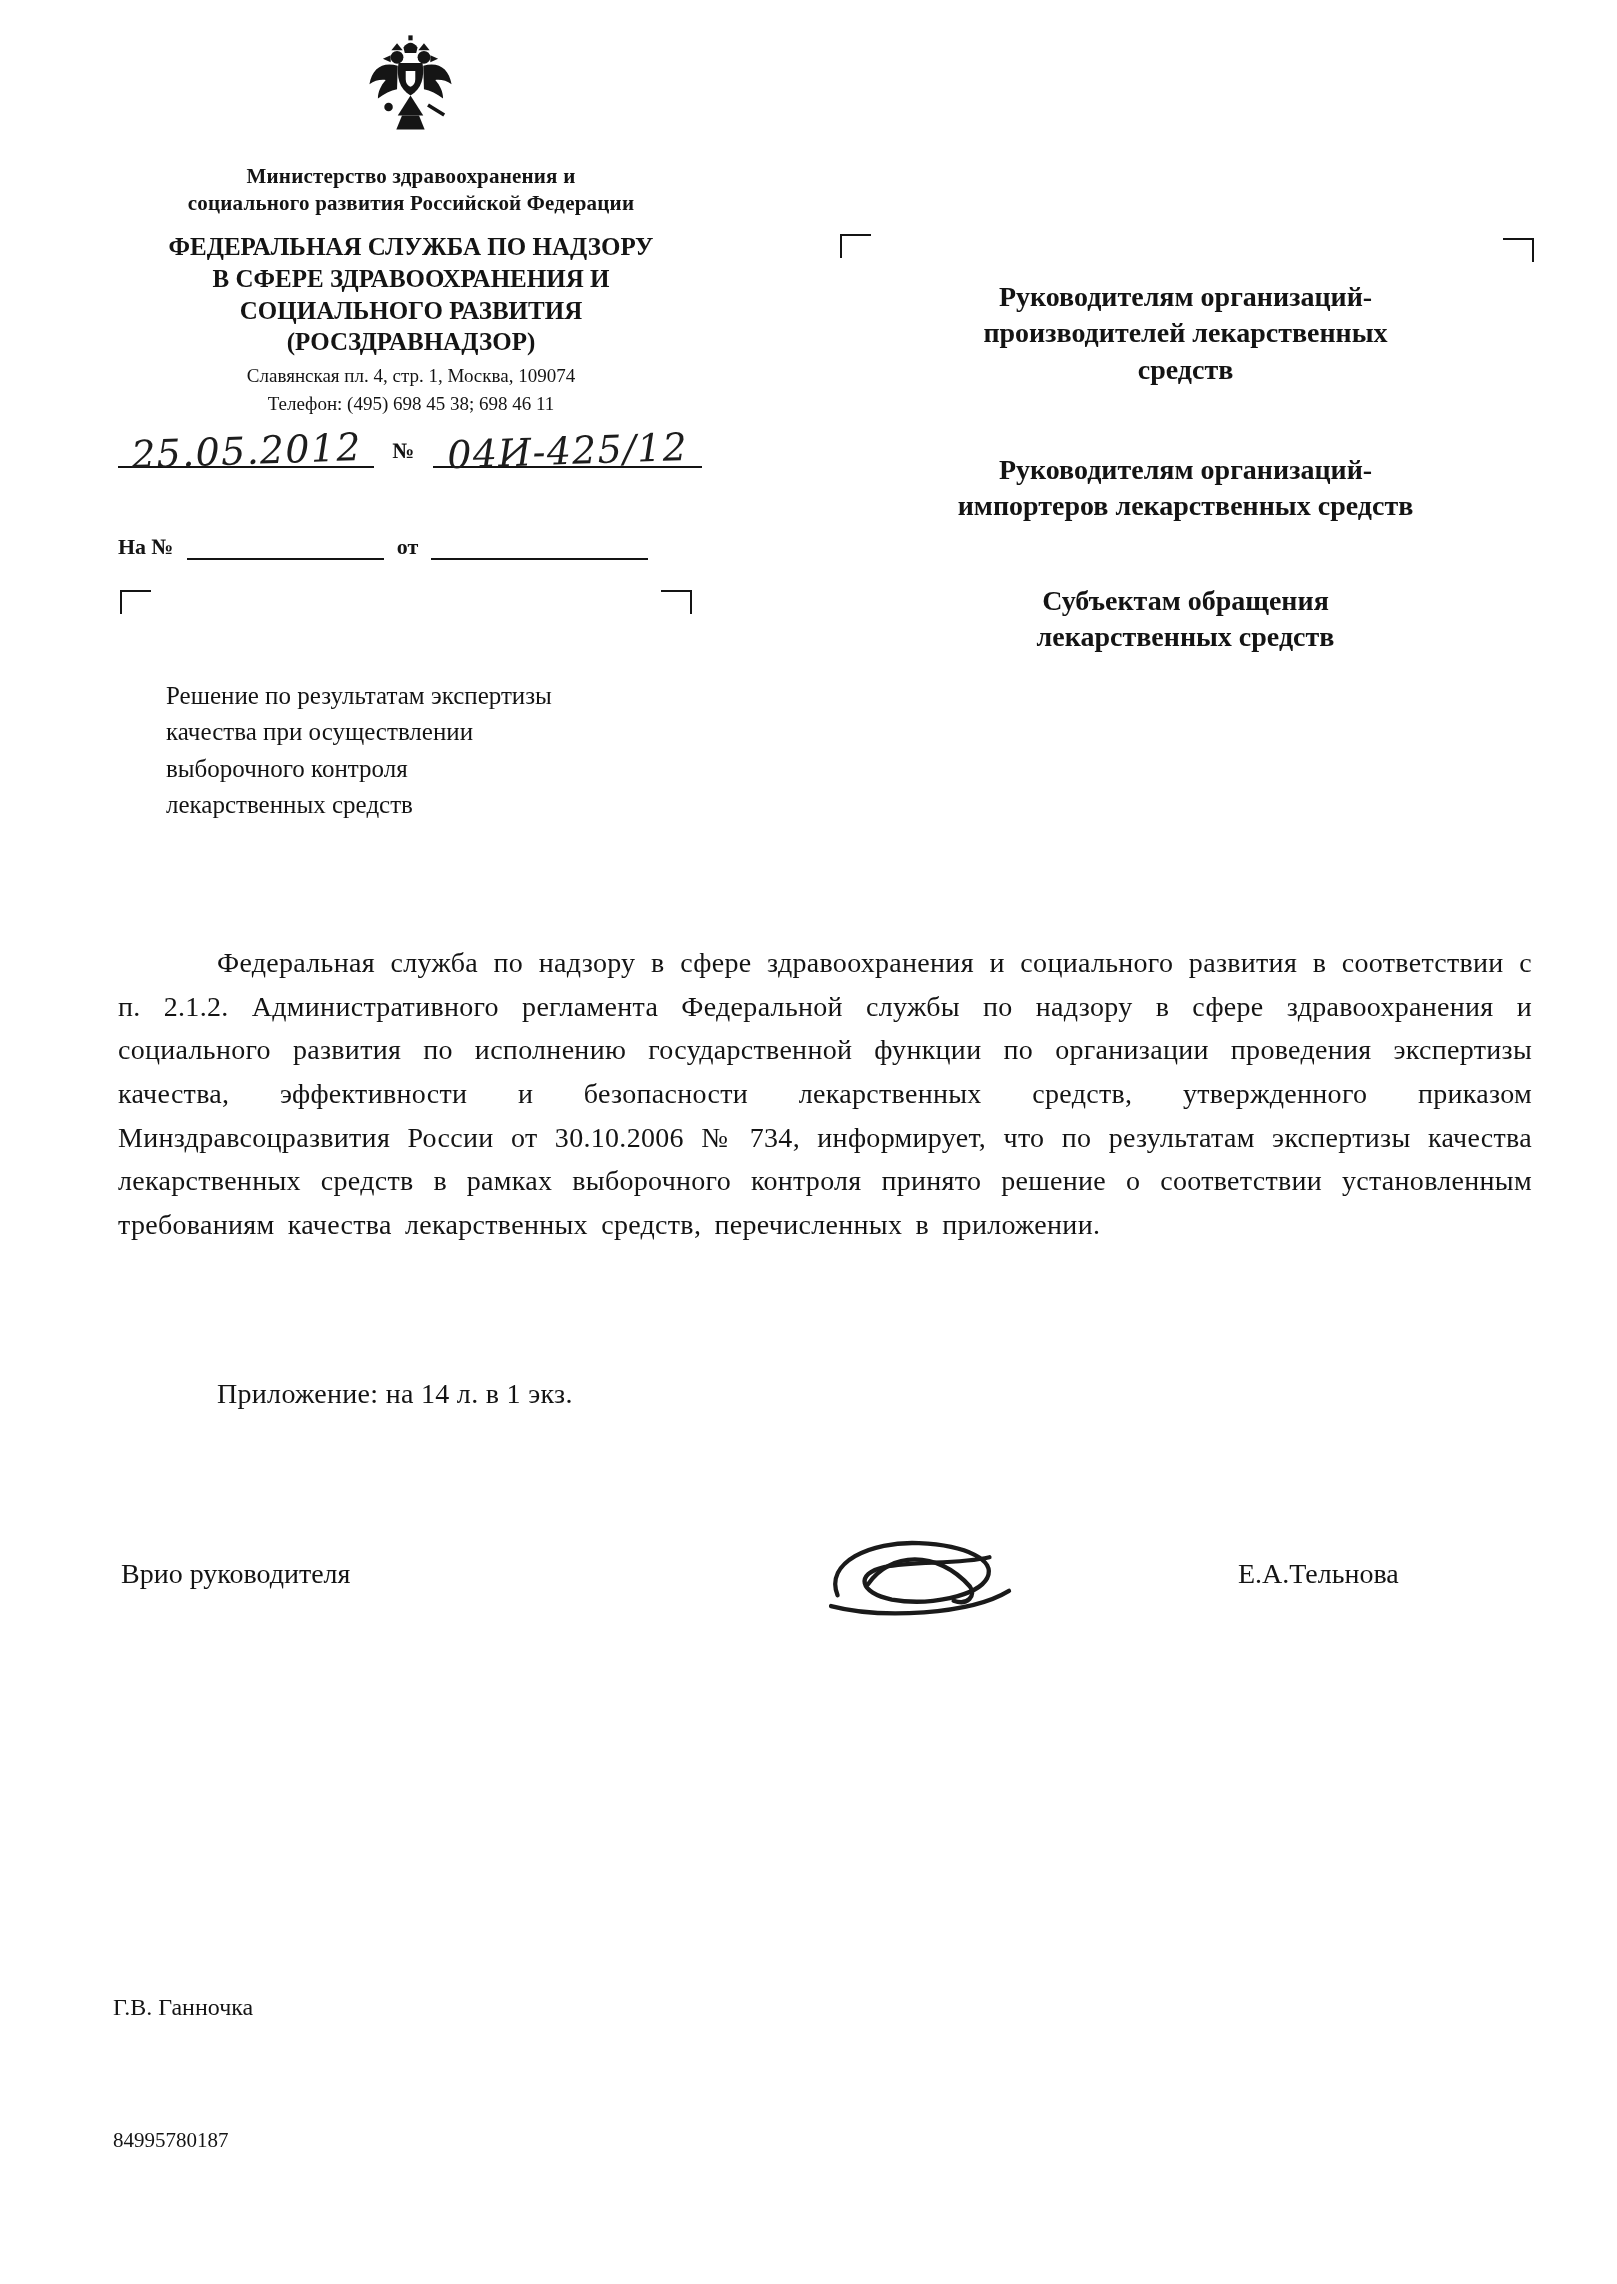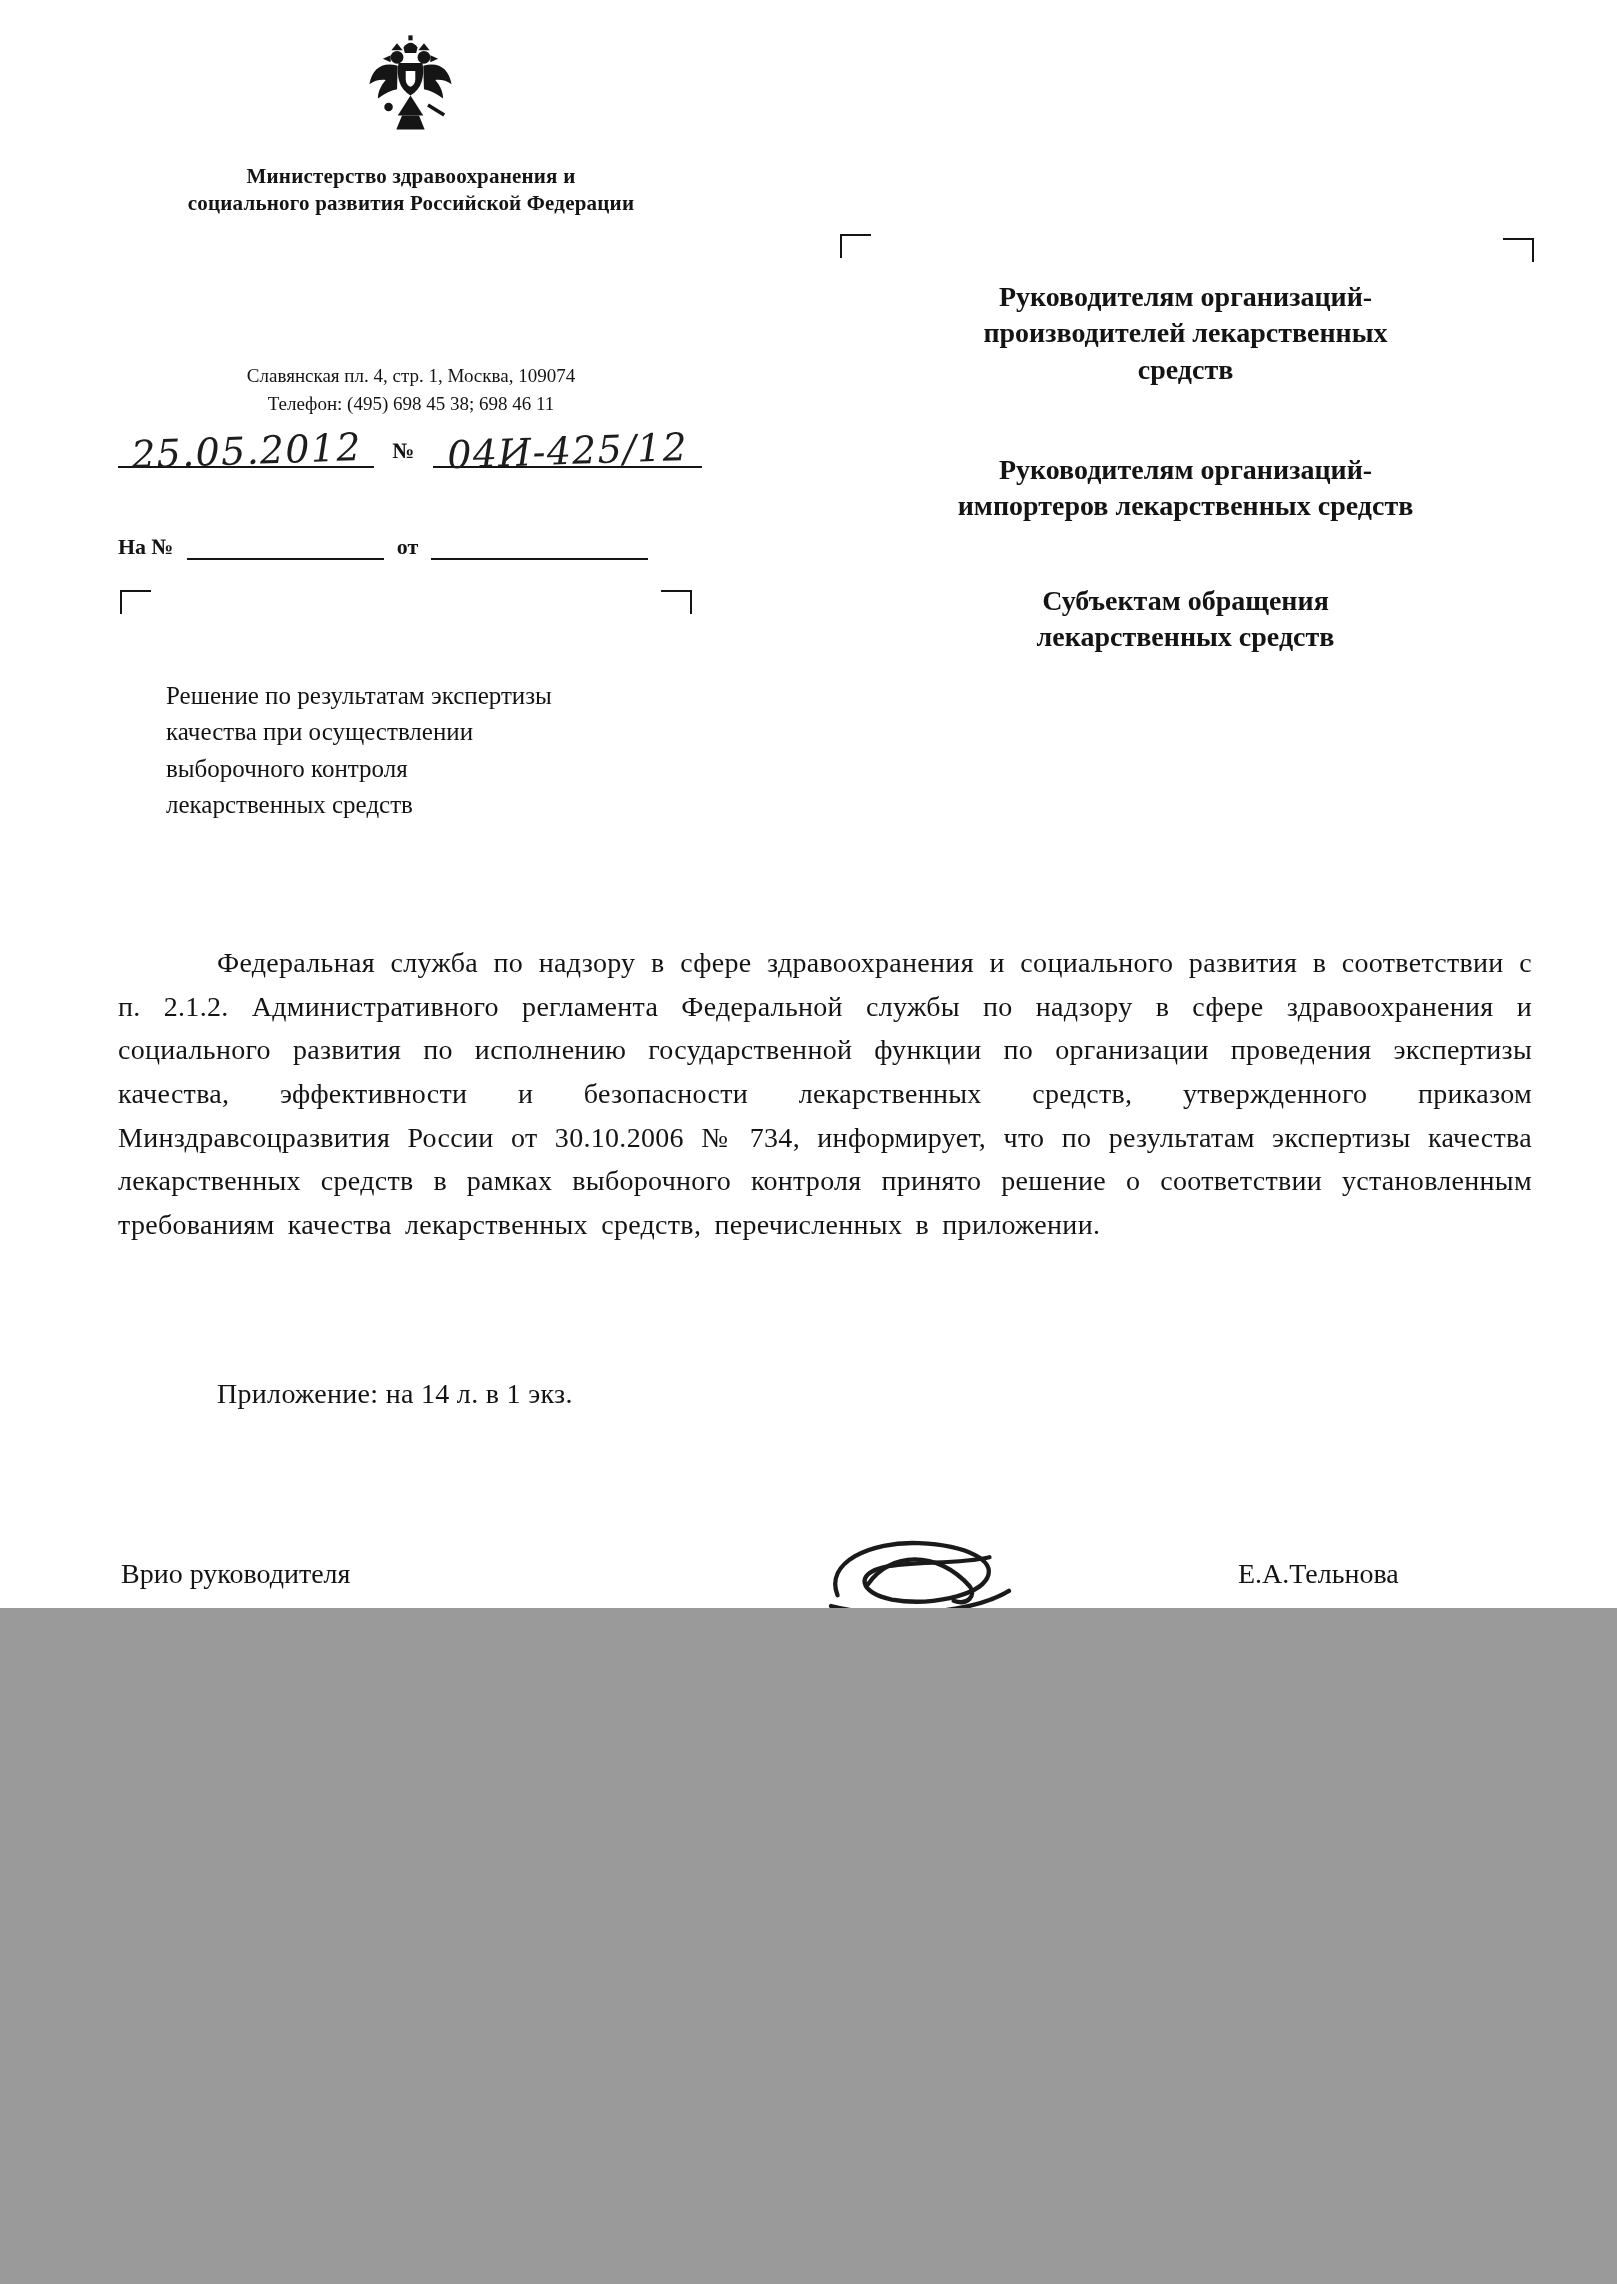--- a/index.html
+++ b/index.html
@@ -1,18 +1,18 @@
 <!DOCTYPE html>
 <html style="font-size:10.5px"><head>
 <meta charset="utf-8">
 <style>
   html,body{margin:0;padding:0;background:#9a9a9a;}
   .page{
     position:relative;
-    width:1618px;height:1608px;
+    width:1618px;height:2284px;
     background:#ffffff;
     font-family:"Liberation Serif",serif;
     color:#141414;
     overflow:hidden;
   }
   
   .emblem{position:absolute;left:368px;top:34px;width:85px;height:109px;}
   .ministry{
     position:absolute;left:99px;top:163px;width:624px;
     text-align:center;font-weight:bold;font-size:21px;line-height:1.28;
@@ -108,20 +108,24 @@
         <path d="M48,113 L40,133 H80 L72,113 Z"></path>
         <circle cx="29" cy="101" r="6"></circle>
         <rect x="86" y="96" width="27" height="5" transform="rotate(32 86 96)"></rect>
       </g>
       <path d="M52,49 h16 v13 q0,9 -8,12 q-8,-3 -8,-12 z" fill="#ffffff" stroke="#151515" stroke-width="2.5"></path>
     </svg>
   </div>
 
   <div class="ministry">Министерство здравоохранения и
 социального развития Российской Федерации</div>
+  <div class="service">ФЕДЕРАЛЬНАЯ СЛУЖБА ПО НАДЗОРУ
+В СФЕРЕ ЗДРАВООХРАНЕНИЯ И
+СОЦИАЛЬНОГО РАЗВИТИЯ
+(РОСЗДРАВНАДЗОР)</div>
   <div class="org-address">Славянская пл. 4, стр. 1, Москва, 109074</div>
   <div class="org-phone">Телефон: (495) 698 45 38; 698 46 11</div>
 
   <div class="ref-row">
     <span class="hw-line w390">
       <span class="hw">25.05.2012</span>
     </span>
     <span class="no-sign">№</span>
     <span class="hw-line w410">
       <span class="hw">04И-425/12</span>

